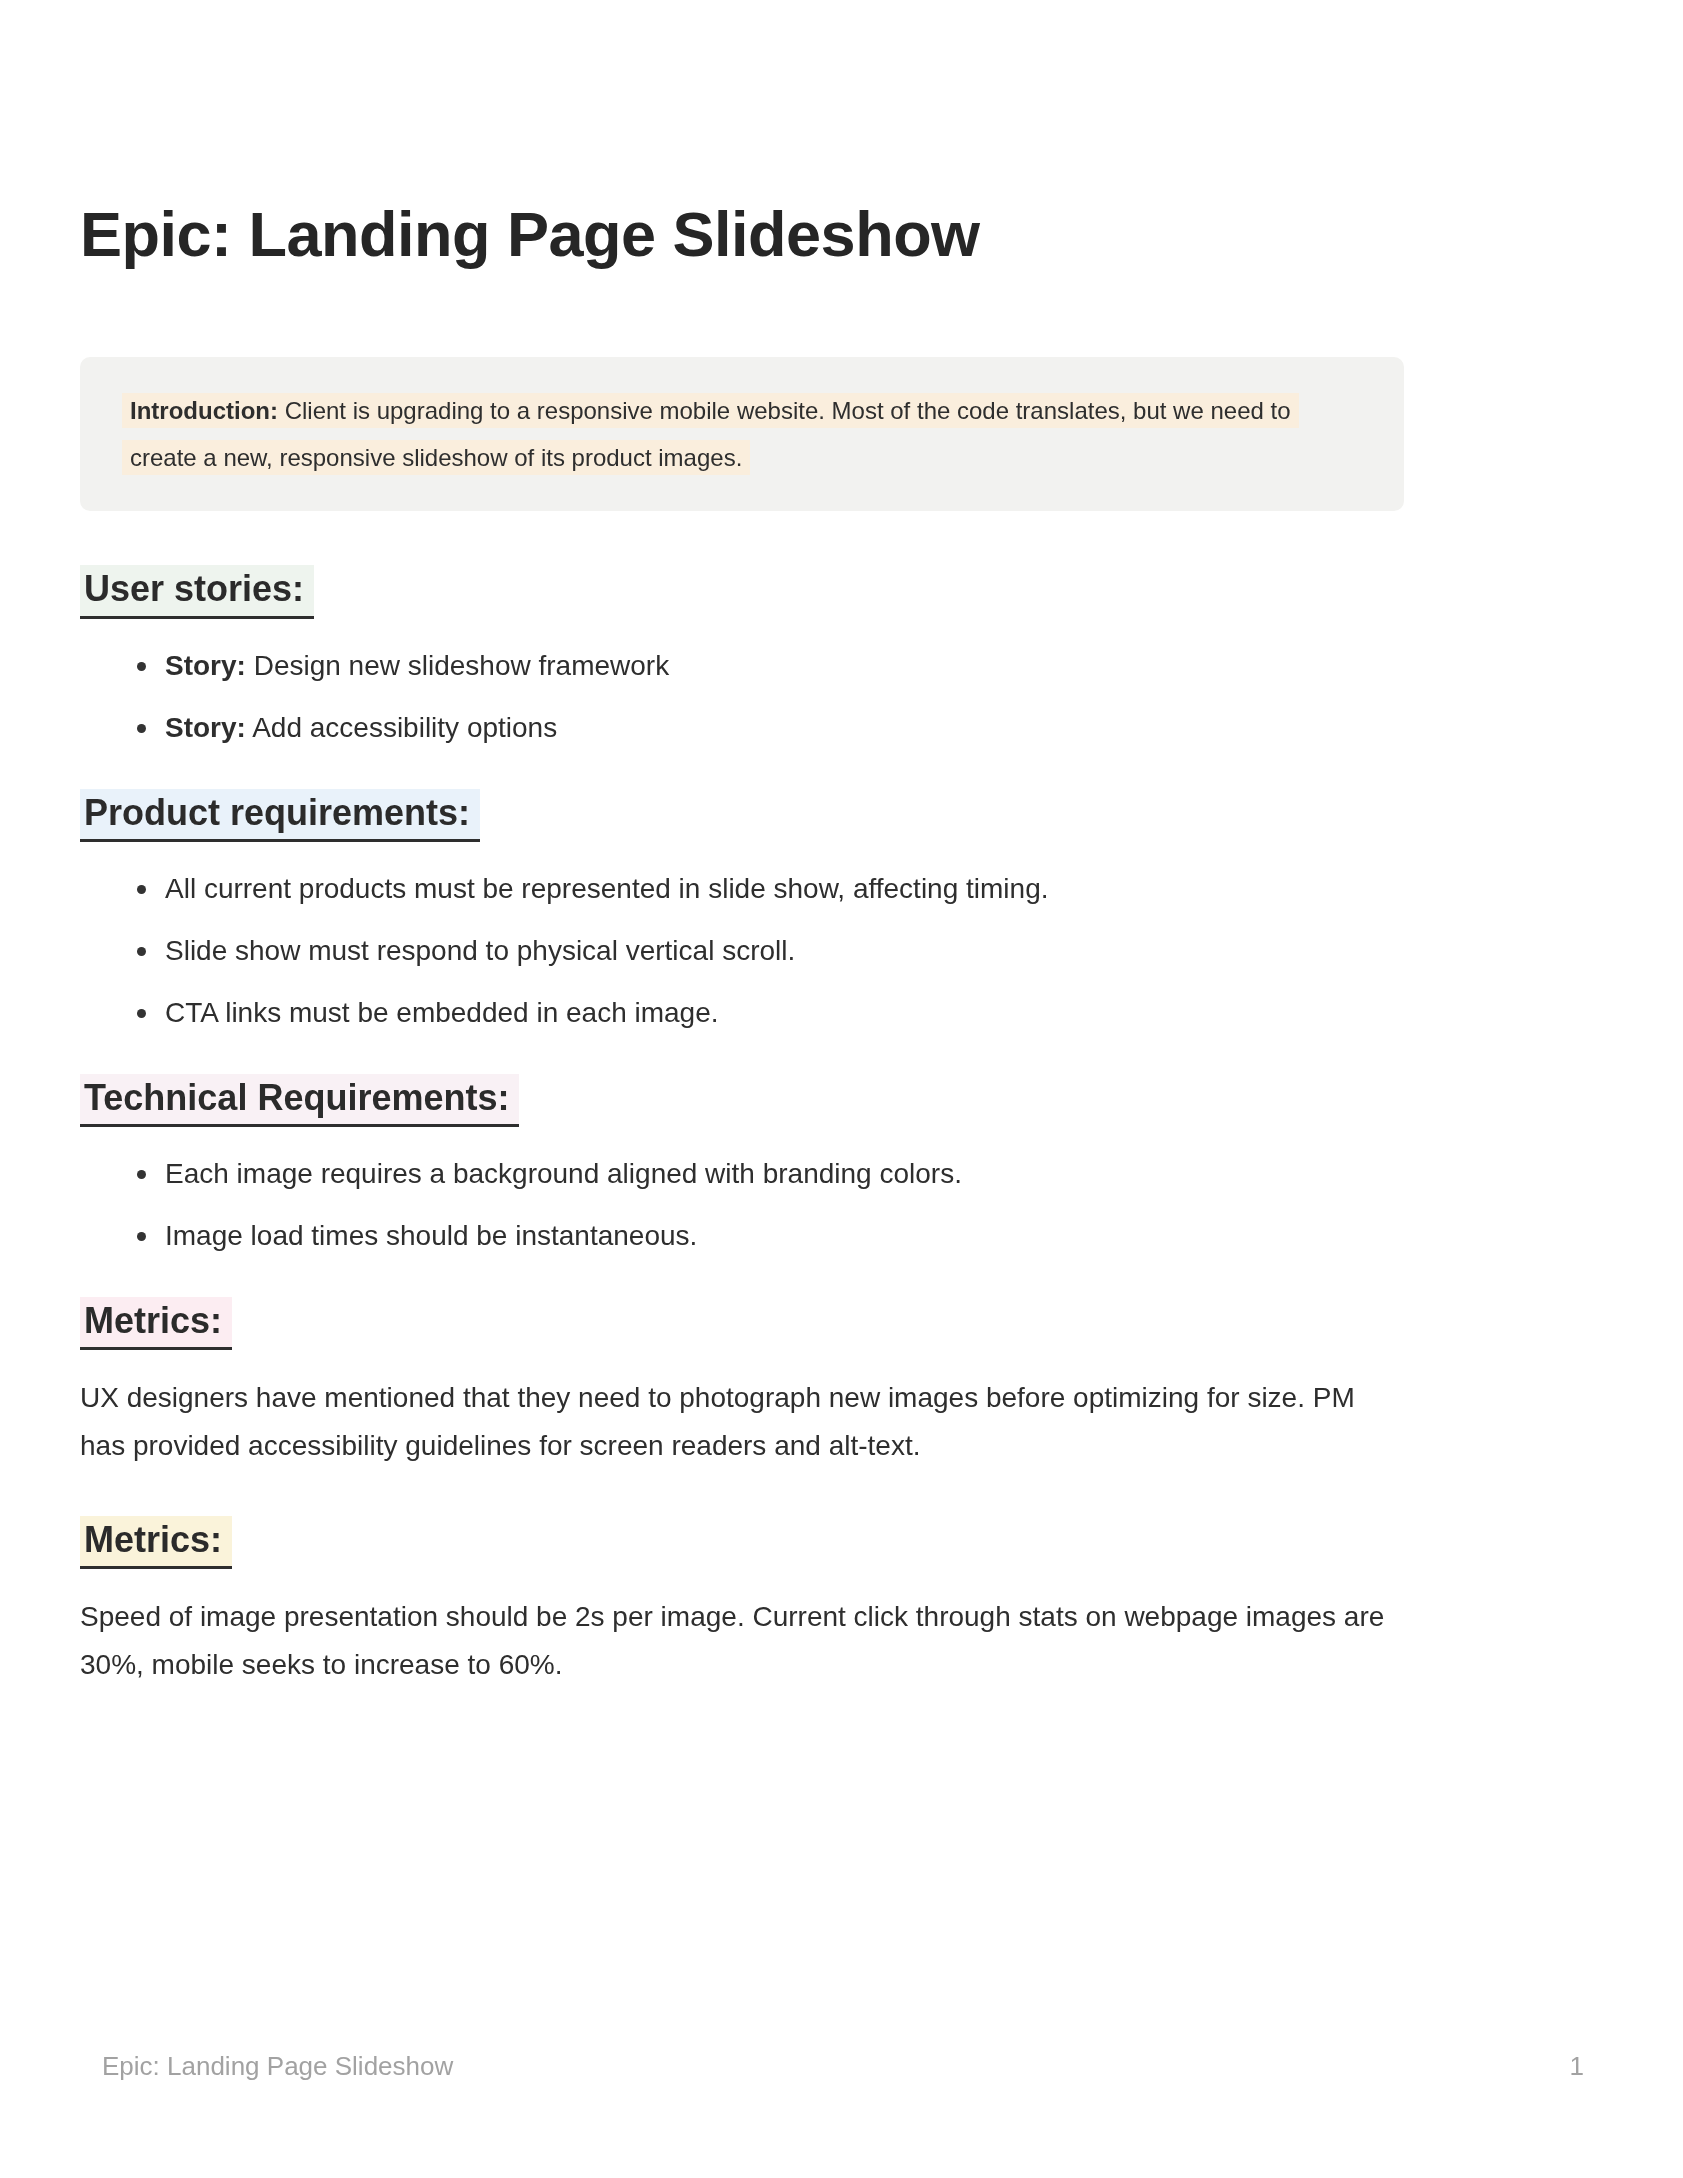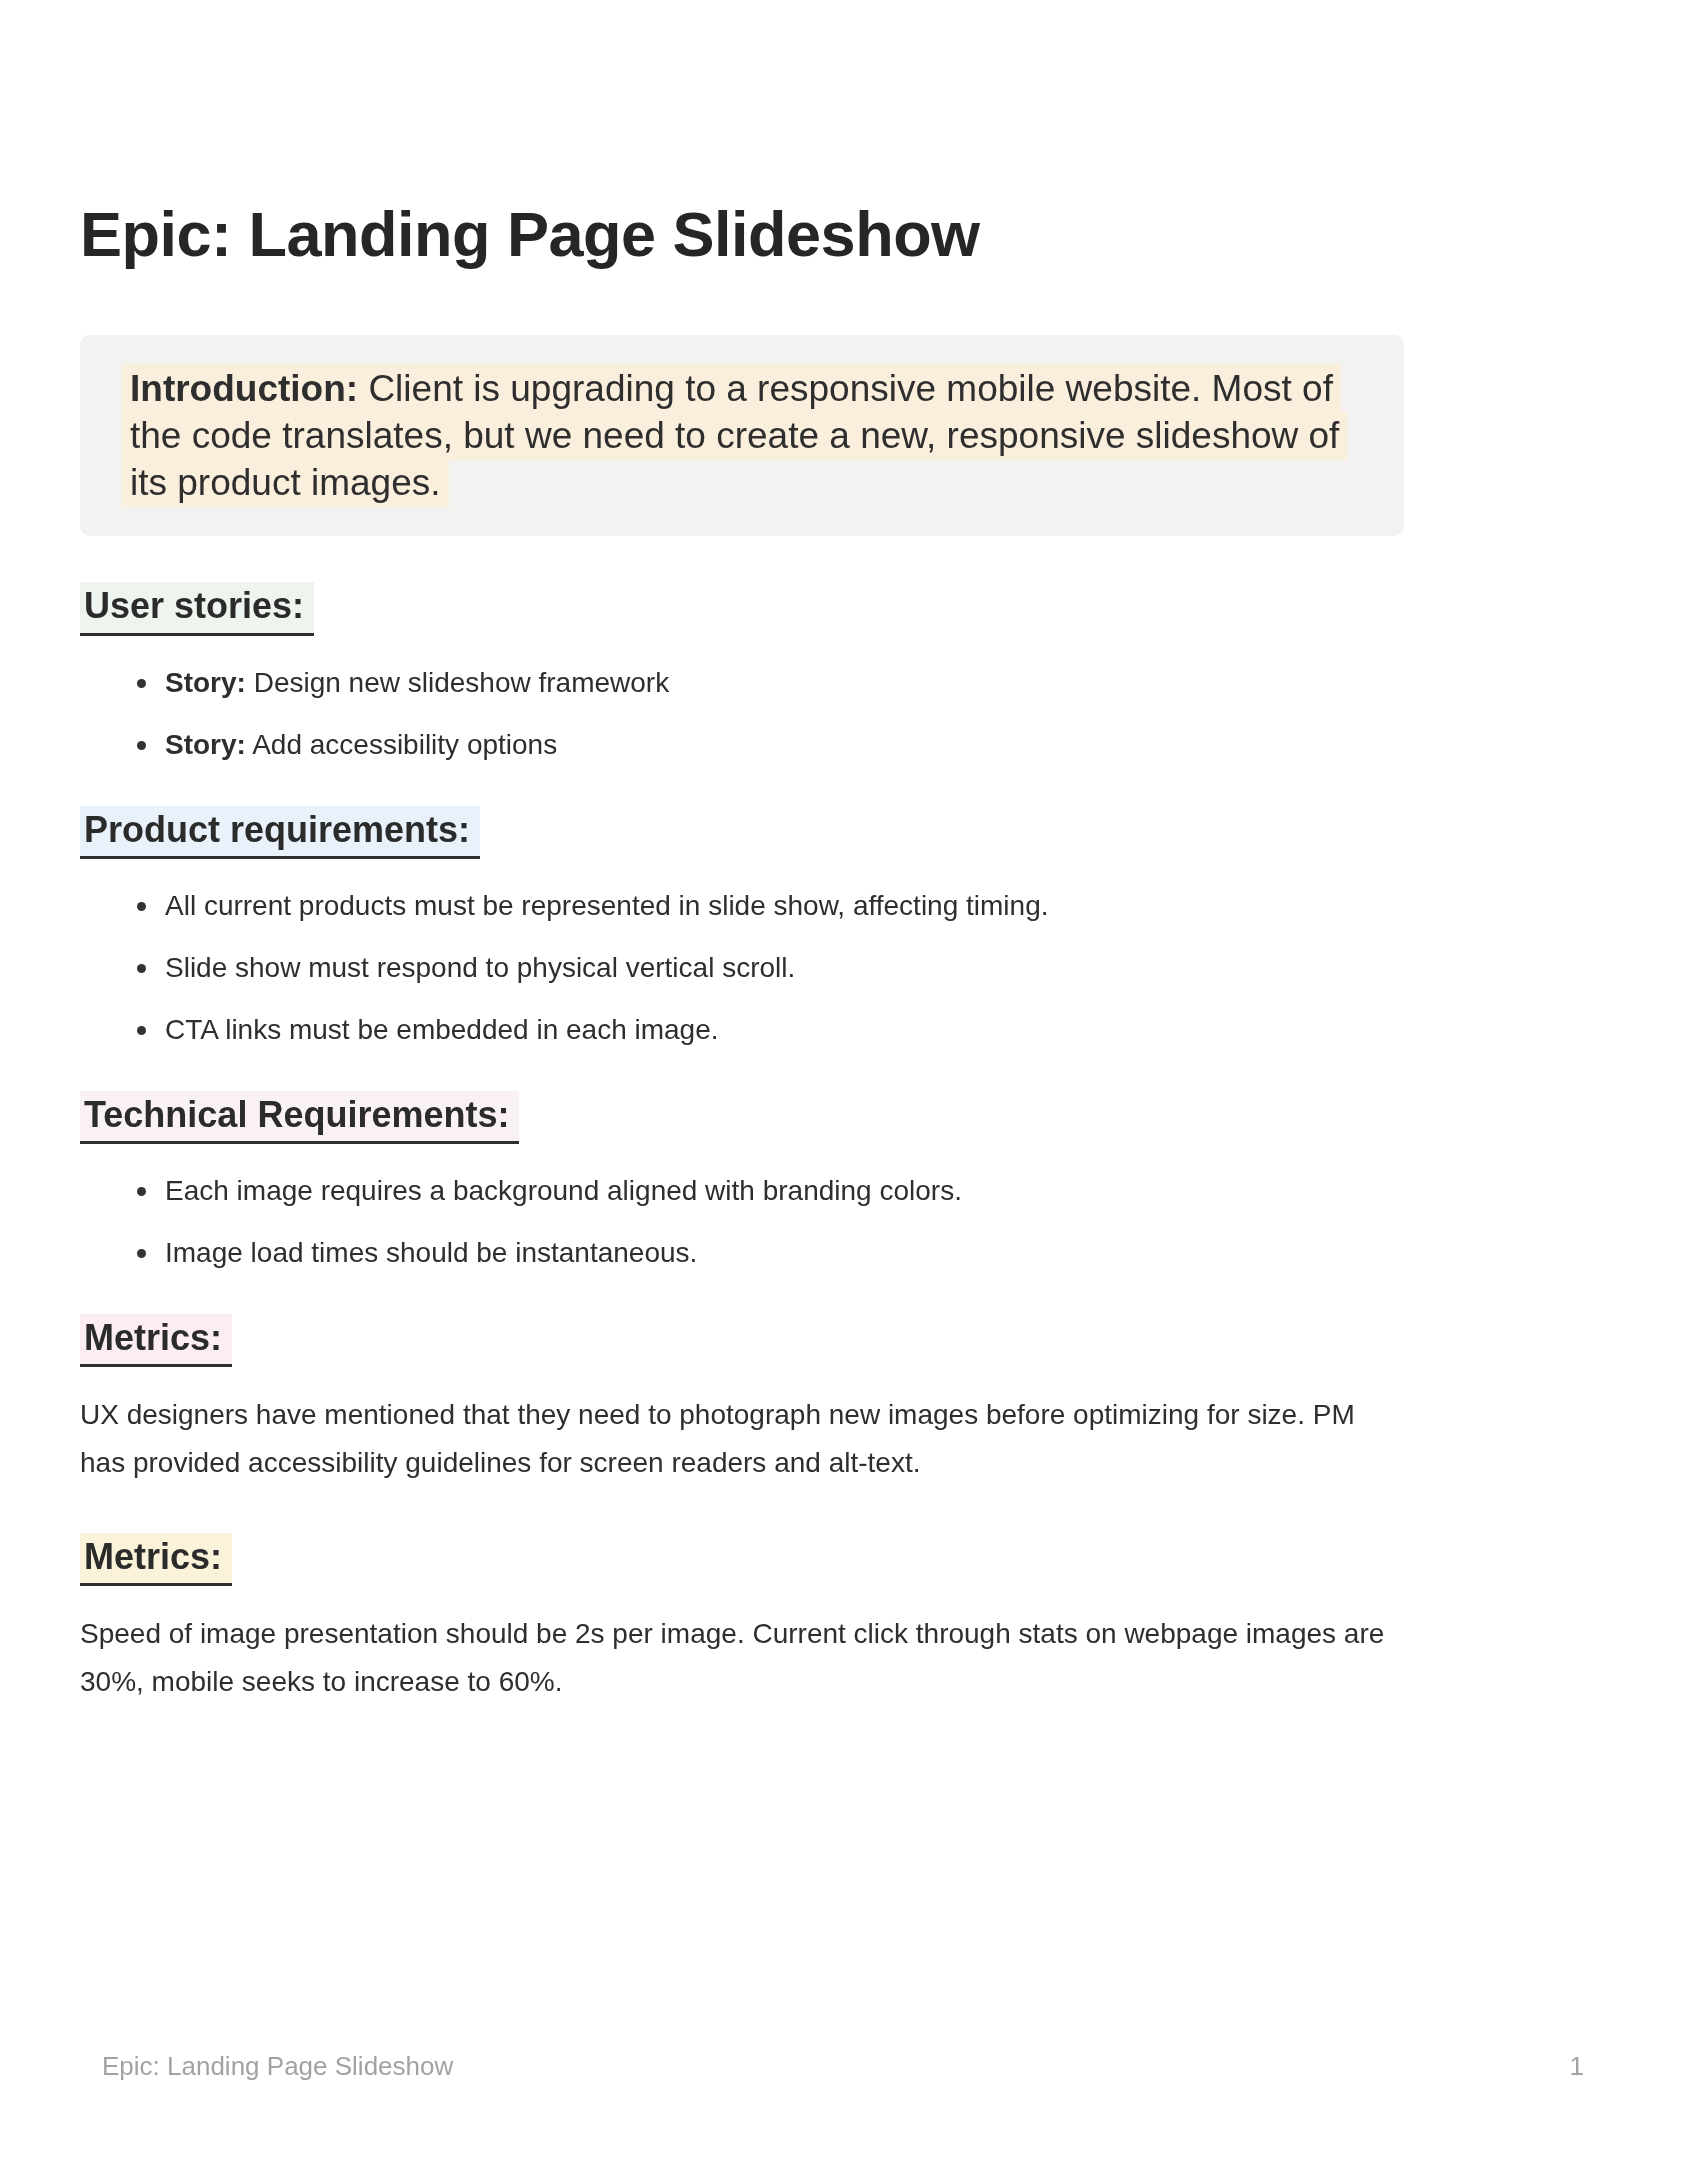--- a/index.html
+++ b/index.html
@@ -16,26 +16,26 @@
   }
   .doc-title {
     margin: 0;
     font-size: 63px;
     font-weight: bold;
     color: #262626;
     letter-spacing: -0.5px;
     line-height: 1.15;
   }
   .intro-box {
-    margin-top: 65px;
+    margin-top: 87px;
     width: 1324px;
     box-sizing: border-box;
     border-radius: 10px;
     padding: 30px 42px;
-    font-size: 37px;
+    font-size: 24px;
     line-height: 47px;
   }
   .hl {
     padding: 4px 8px;
     -webkit-box-decoration-break: clone;
     box-decoration-break: clone;
   }
   .section { margin-top: 46px; }
   .section-heading {
     display: inline-block;
@@ -94,21 +94,21 @@
 
 <div class="page">
 
   <h1 class="doc-title">Epic: Landing Page Slideshow</h1>
 
   <div class="intro-box" style="background-color: rgb(242, 242, 240);">
     <span class="hl" style="background-color: rgb(250, 238, 221);"><strong>Introduction:</strong><span> Client is upgrading to a responsive mobile website. Most of the code translates, but we need to create a new, responsive slideshow of its product images.</span></span>
   </div>
 
   <div class="section">
-    <h2 class="section-heading" style="background-color: rgb(238, 244, 238);">User stories:</h2>
+    <h2 class="section-heading" style="background-color: rgb(238, 244, 238); margin-top: 8px;">User stories:</h2>
     <ul class="bullet-list">
       <li><strong>Story:</strong><span> Design new slideshow framework</span></li>
       <li><strong>Story:</strong><span> Add accessibility options</span></li>
     </ul>
   </div>
 
   <div class="section">
     <h2 class="section-heading" style="background-color: rgb(233, 242, 250);">Product requirements:</h2>
     <ul class="bullet-list">
       <li><span>All current products must be represented in slide show, affecting timing.</span></li>

